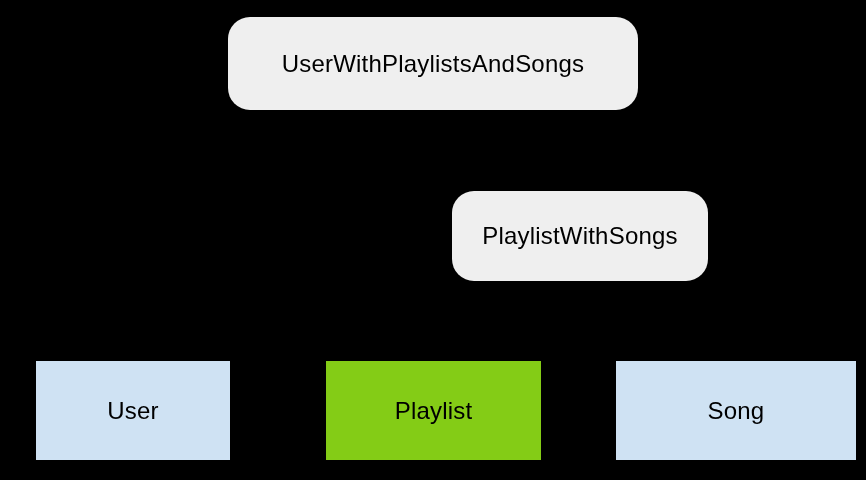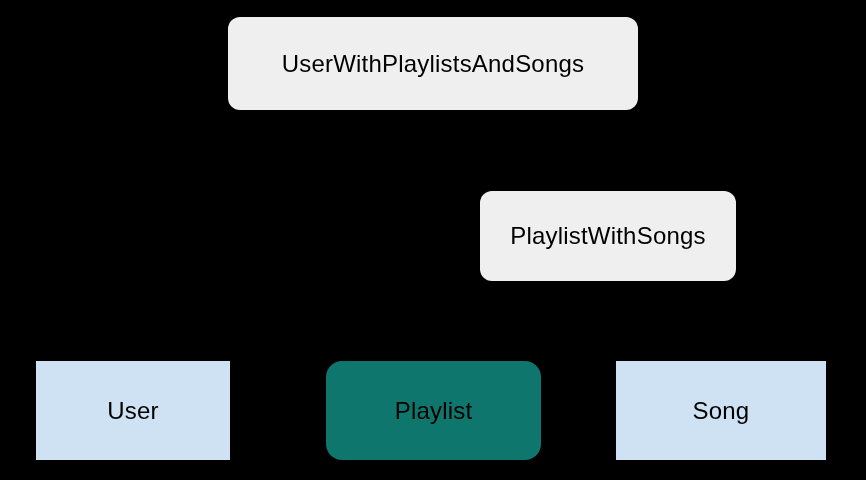--- a/index.html
+++ b/index.html
@@ -18,48 +18,48 @@
     position: absolute;
     display: flex;
     align-items: center;
     justify-content: center;
     box-sizing: border-box;
     font-size: 24px;
     line-height: 1;
     letter-spacing: 0.2px;
   }
   .node.rounded {
-    border-radius: 12px;
+    border-radius: 22px;
     text-align: center;
   }
   
   #node-user-with-playlists-and-songs { left: 228px; top: 17px;  width: 410px; height: 93px; }
-  #node-playlist-with-songs           { left: 452px; top: 191px; width: 256px; height: 90px; margin-left: 28px; }
+  #node-playlist-with-songs           { left: 452px; top: 191px; width: 256px; height: 90px; }
   #node-user                          { left: 36px;  top: 361px; width: 194px; height: 99px; }
   #node-playlist                      { left: 326px; top: 361px; width: 215px; height: 99px; }
-  #node-song                          { left: 616px; top: 361px; width: 210px; height: 99px; }
+  #node-song                          { left: 616px; top: 361px; width: 240px; height: 99px; }
 </style>
 </head>
 <body style="background: rgb(0, 0, 0);">
 
 <div class="canvas" style="background: rgb(0, 0, 0);">
 
   <div class="node rounded" id="node-user-with-playlists-and-songs" style="background: rgb(239, 239, 239); color: rgb(0, 0, 0);">
     <span>UserWithPlaylistsAndSongs</span>
   </div>
 
   <div class="node rounded" id="node-playlist-with-songs" style="background: rgb(239, 239, 239); color: rgb(0, 0, 0);">
     <span>PlaylistWithSongs</span>
   </div>
 
   <div class="node" id="node-user" style="background: rgb(207, 226, 243); color: rgb(0, 0, 0);">
     <span>User</span>
   </div>
 
-  <div class="node" id="node-playlist" style="background: #0f766e; color: rgb(0, 0, 0); border-radius: 16px;">
+  <div class="node" id="node-playlist" style="background: #84cc16; color: rgb(0, 0, 0);">
     <span>Playlist</span>
   </div>
 
   <div class="node" id="node-song" style="background: rgb(207, 226, 243); color: rgb(0, 0, 0);">
     <span>Song</span>
   </div>
 
 </div>
 
 </body></html>

